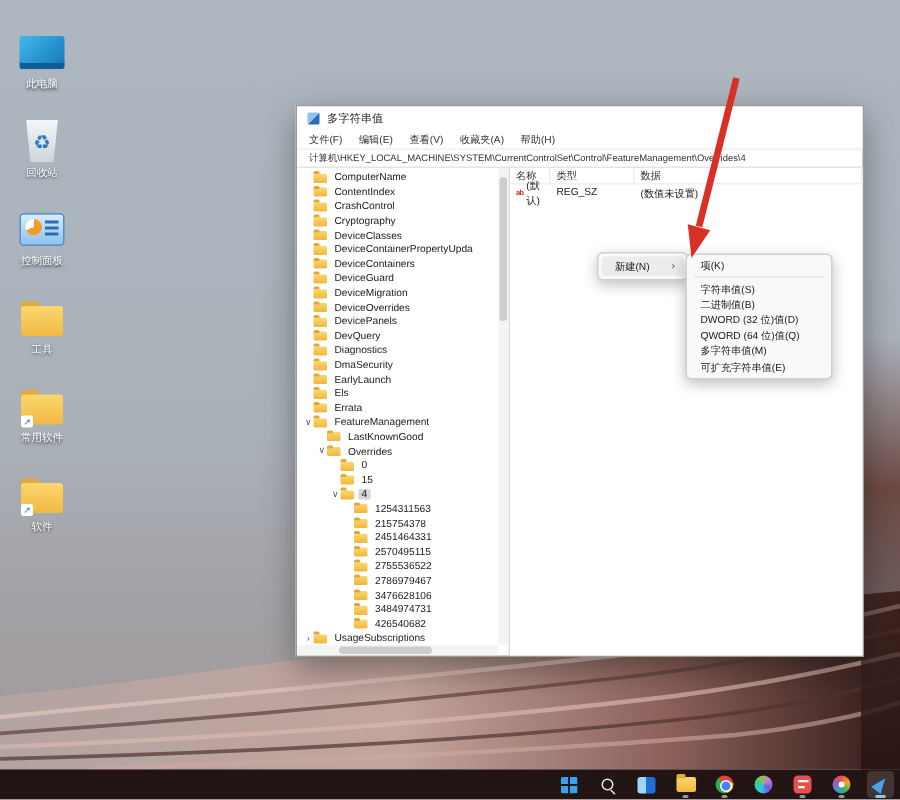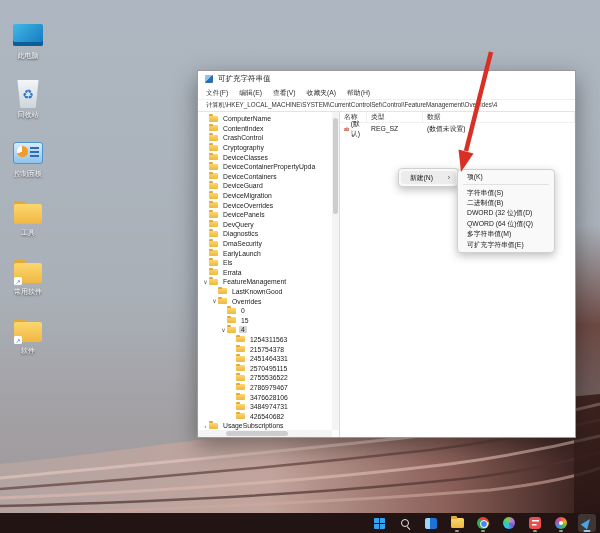--- a/index.html
+++ b/index.html
@@ -177,21 +177,21 @@
           <span class="sc-badge">↗</span>
         </div>
       </div>
       <span class="di-label">软件</span>
     </div>
   </div>
 
 <div class="win">
   <div class="titlebar">
     <span class="app-icon"></span>
-    <span class="title-text">可扩充字符串值</span>
+    <span class="title-text">多字符串值</span>
   </div>
   <div class="menubar" id="menubar">
       <span class="menu-item">文件(F)</span>
       <span class="menu-item">编辑(E)</span>
       <span class="menu-item">查看(V)</span>
       <span class="menu-item">收藏夹(A)</span>
       <span class="menu-item">帮助(H)</span>
     </div>
   <div class="addressbar">
     <span class="address-text">计算机\HKEY_LOCAL_MACHINE\SYSTEM\CurrentControlSet\Control\FeatureManagement\Overrides\4</span>

